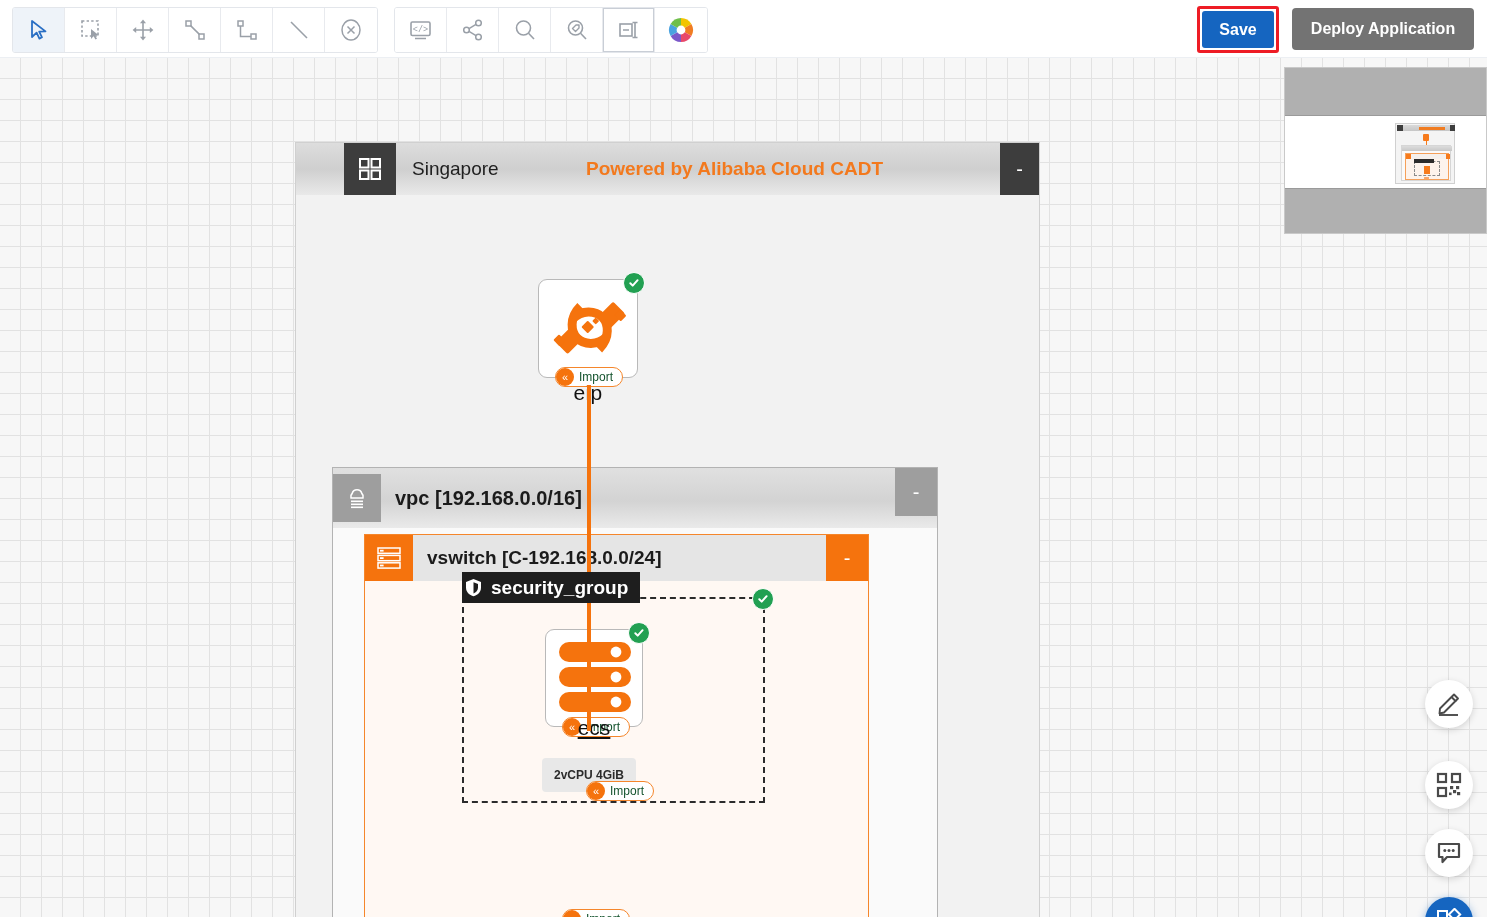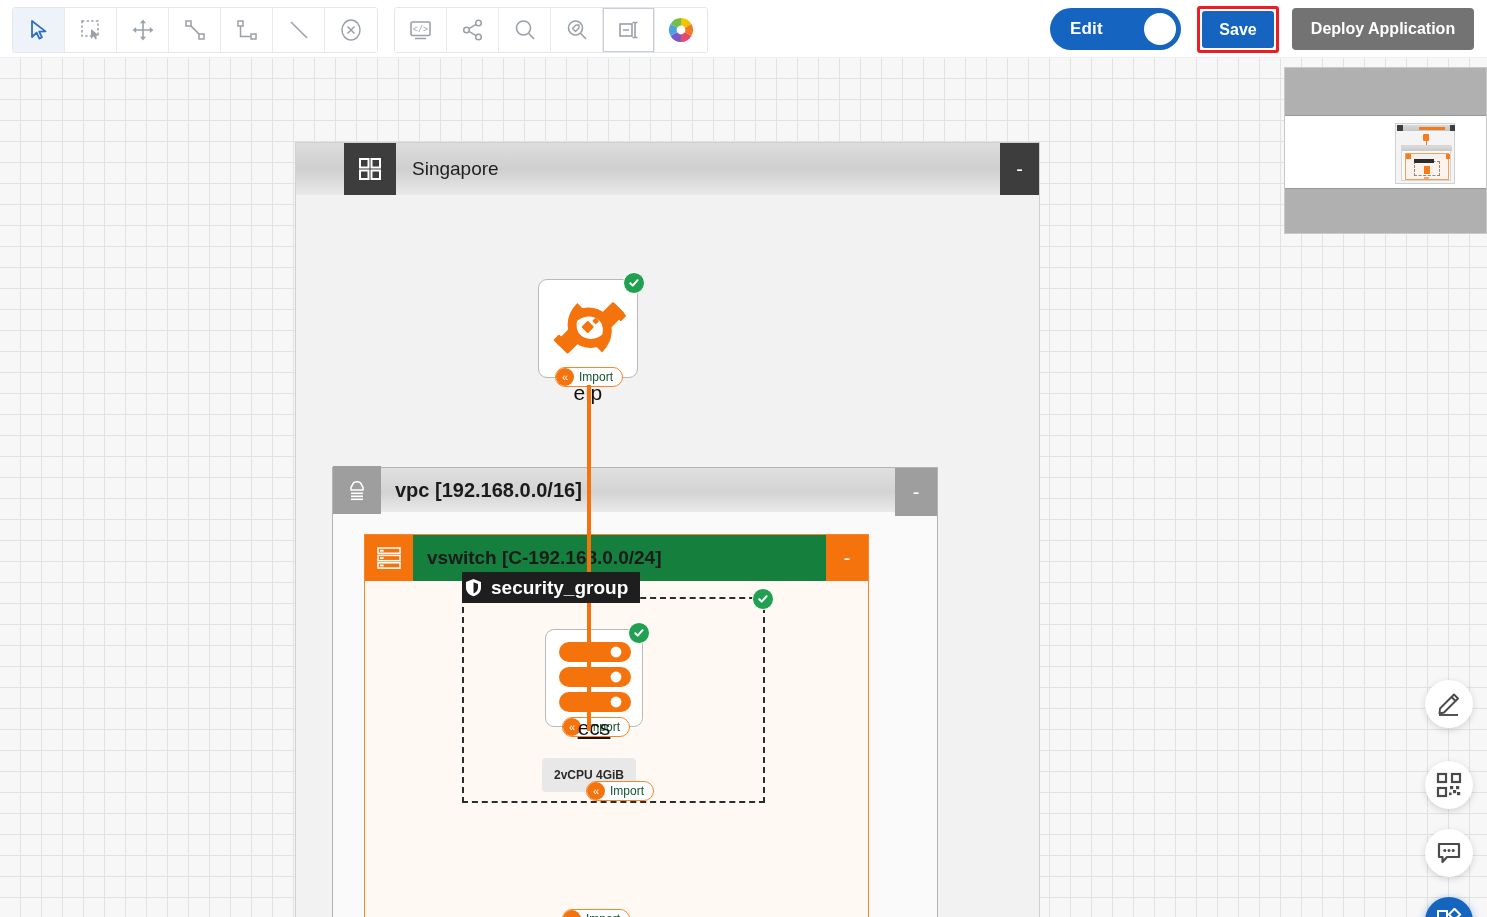--- a/index.html
+++ b/index.html
@@ -312,21 +312,21 @@
 
   
   #vpc {
     position: absolute; left: 36px; top: 272px;
     width: 606px; height: 510px;
     background: #fafafa;
     border: 1px solid #b3b3b3;
   }
   #vpc-header {
     position: absolute; left: 0; top: 0;
-    width: 604px; height: 44px;
+    width: 604px; height: 60px;
     background: linear-gradient(to bottom, #e0e0e0 0%, #d3d3d3 55%, #eaeaea 100%);
     display: flex; align-items: center;
   }
   .hdr-icon-gray {
     width: 48px; height: 48px;
     background: #9e9e9e;
     display: flex; align-items: center; justify-content: center;
     flex: 0 0 48px;
     cursor: pointer;
   }
@@ -350,21 +350,21 @@
   
   #vswitch {
     position: absolute; left: 31px; top: 66px;
     width: 505px; height: 403px;
     background: #fff8f3;
     border: 1px solid #f5862b;
   }
   #vswitch-header {
     position: absolute; left: 0; top: 0;
     width: 503px; height: 46px;
-    background: #15803d;
+    background: #e5e5e5;
     display: flex; align-items: center;
   }
   .hdr-icon-orange {
     width: 48px; height: 46px;
     background: #f5730d;
     display: flex; align-items: center; justify-content: center;
     flex: 0 0 48px;
     cursor: pointer;
   }
   #vswitch-title {
@@ -461,20 +461,21 @@
     <div id="region-header">
       <div class="hdr-icon-dark">
         <svg width="22" height="22" viewBox="0 0 22 22">
           <rect x="1" y="1" width="8.5" height="8.5" fill="none" stroke="#fff" stroke-width="2"></rect>
           <rect x="12.5" y="1" width="8.5" height="8.5" fill="none" stroke="#fff" stroke-width="2"></rect>
           <rect x="1" y="12.5" width="8.5" height="8.5" fill="none" stroke="#fff" stroke-width="2"></rect>
           <rect x="12.5" y="12.5" width="8.5" height="8.5" fill="none" stroke="#fff" stroke-width="2"></rect>
         </svg>
       </div>
       <span id="region-title">Singapore</span>
+      <span id="region-powered">Powered by Alibaba Cloud CADT</span>
       <div id="region-min">-</div>
     </div>
 
     <div id="region-body">
 
       <div id="eip-node">
         <div class="check-badge" style="right:-8px; top:-8px;">
           <svg width="12" height="12" viewBox="0 0 12 12">
             <path d="M2.3 6.2 L4.7 8.6 L9.6 3.2" fill="none" stroke="#fff" stroke-width="2" stroke-linecap="round" stroke-linejoin="round"></path>
           </svg>
@@ -770,23 +771,19 @@
           <path d="M13 13 L23.4 19 A12 12 0 0 1 13 25 Z" fill="#e8486a"></path>
           <path d="M13 13 L13 25 A12 12 0 0 1 2.6 19 Z" fill="#7b58c9"></path>
           <path d="M13 13 L2.6 19 A12 12 0 0 1 2.6 7 Z" fill="#4aa3e0"></path>
           <path d="M13 13 L2.6 7 A12 12 0 0 1 13 1 Z" fill="#6fbf4a"></path>
           <circle cx="13" cy="13" r="4.4" fill="#ffffff"></circle>
         </g>
       </svg>
     </div>
   </div>
 
-  <div id="edit-toggle">
-    <span class="lbl">Edit</span>
-    <span class="knob"></span>
-  </div>
 
   <div id="save-wrap">
     <div id="save-btn">Save</div>
   </div>
 
   <div id="deploy-btn">Deploy Application</div>
 </div>
 
 </body></html>

